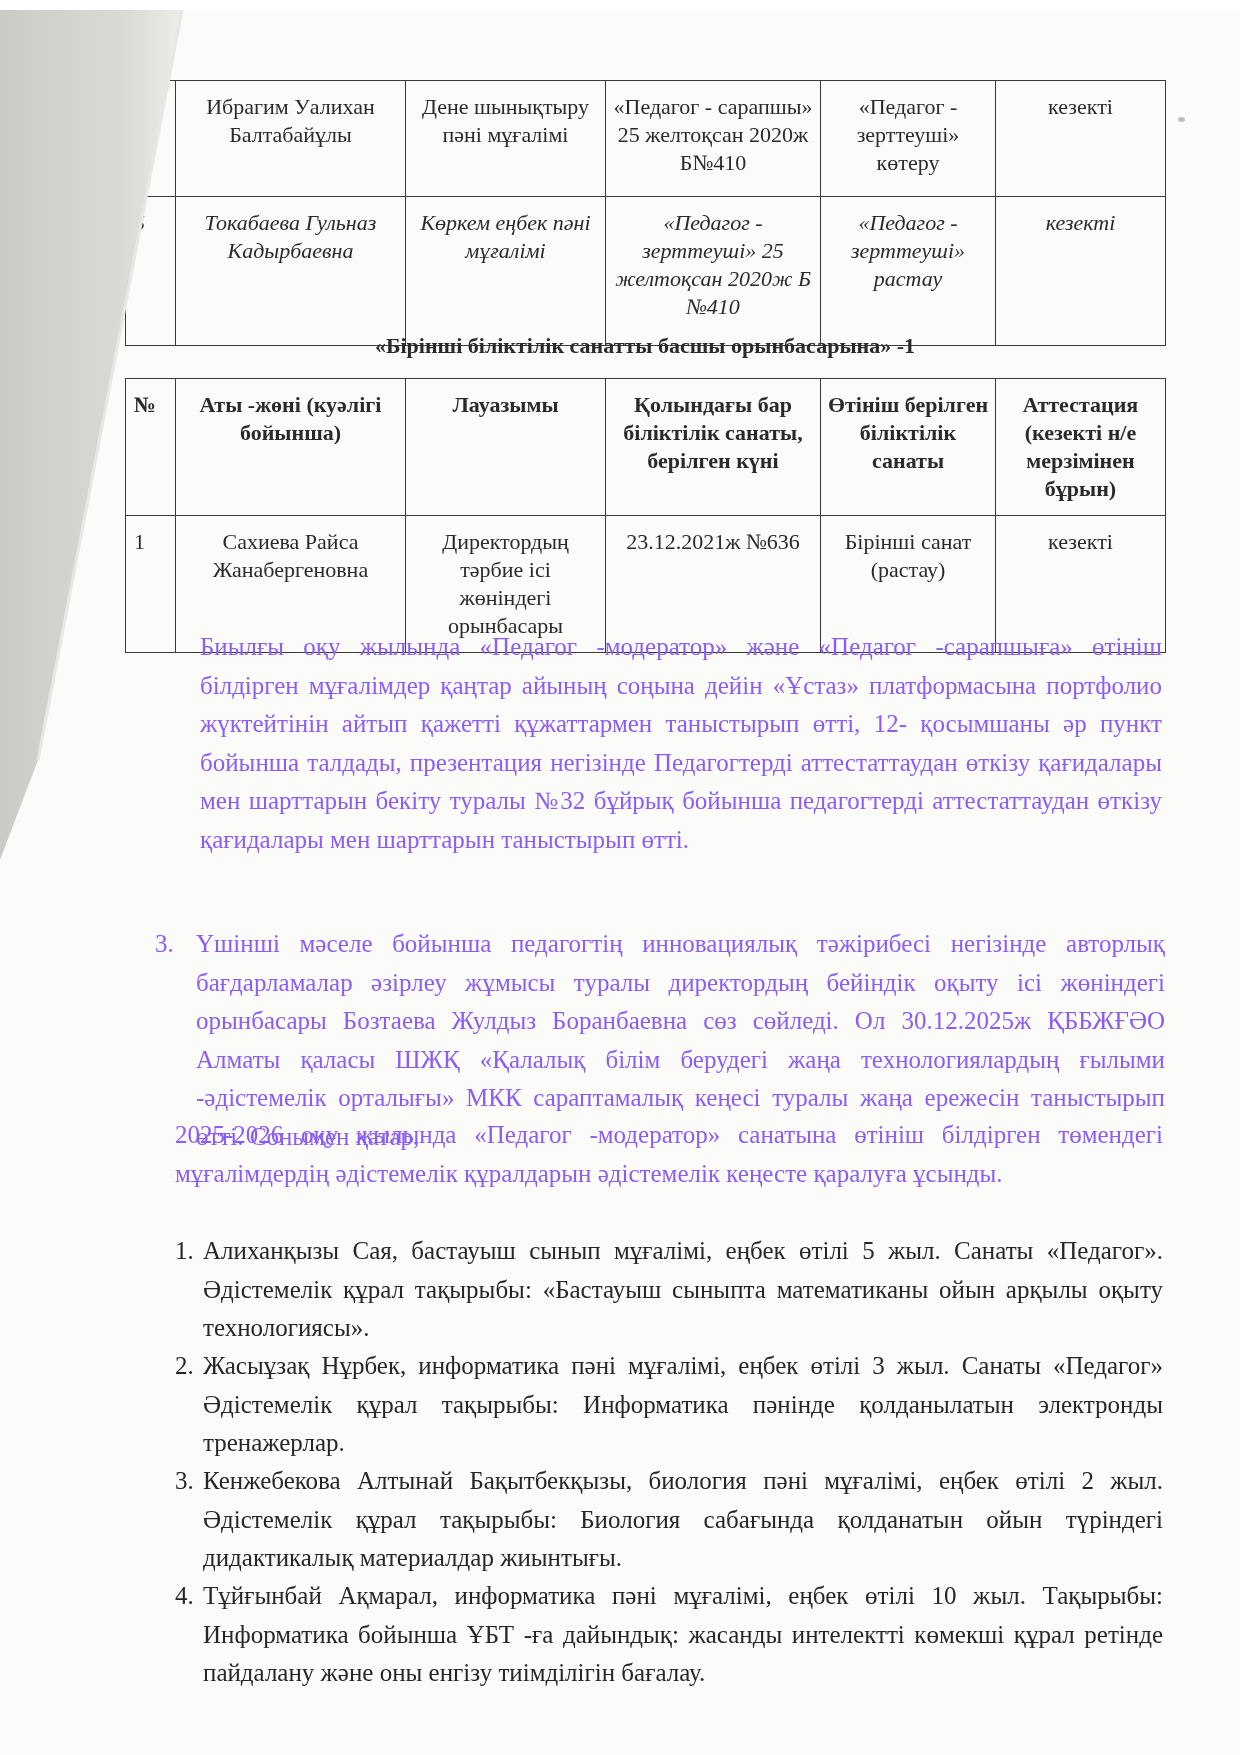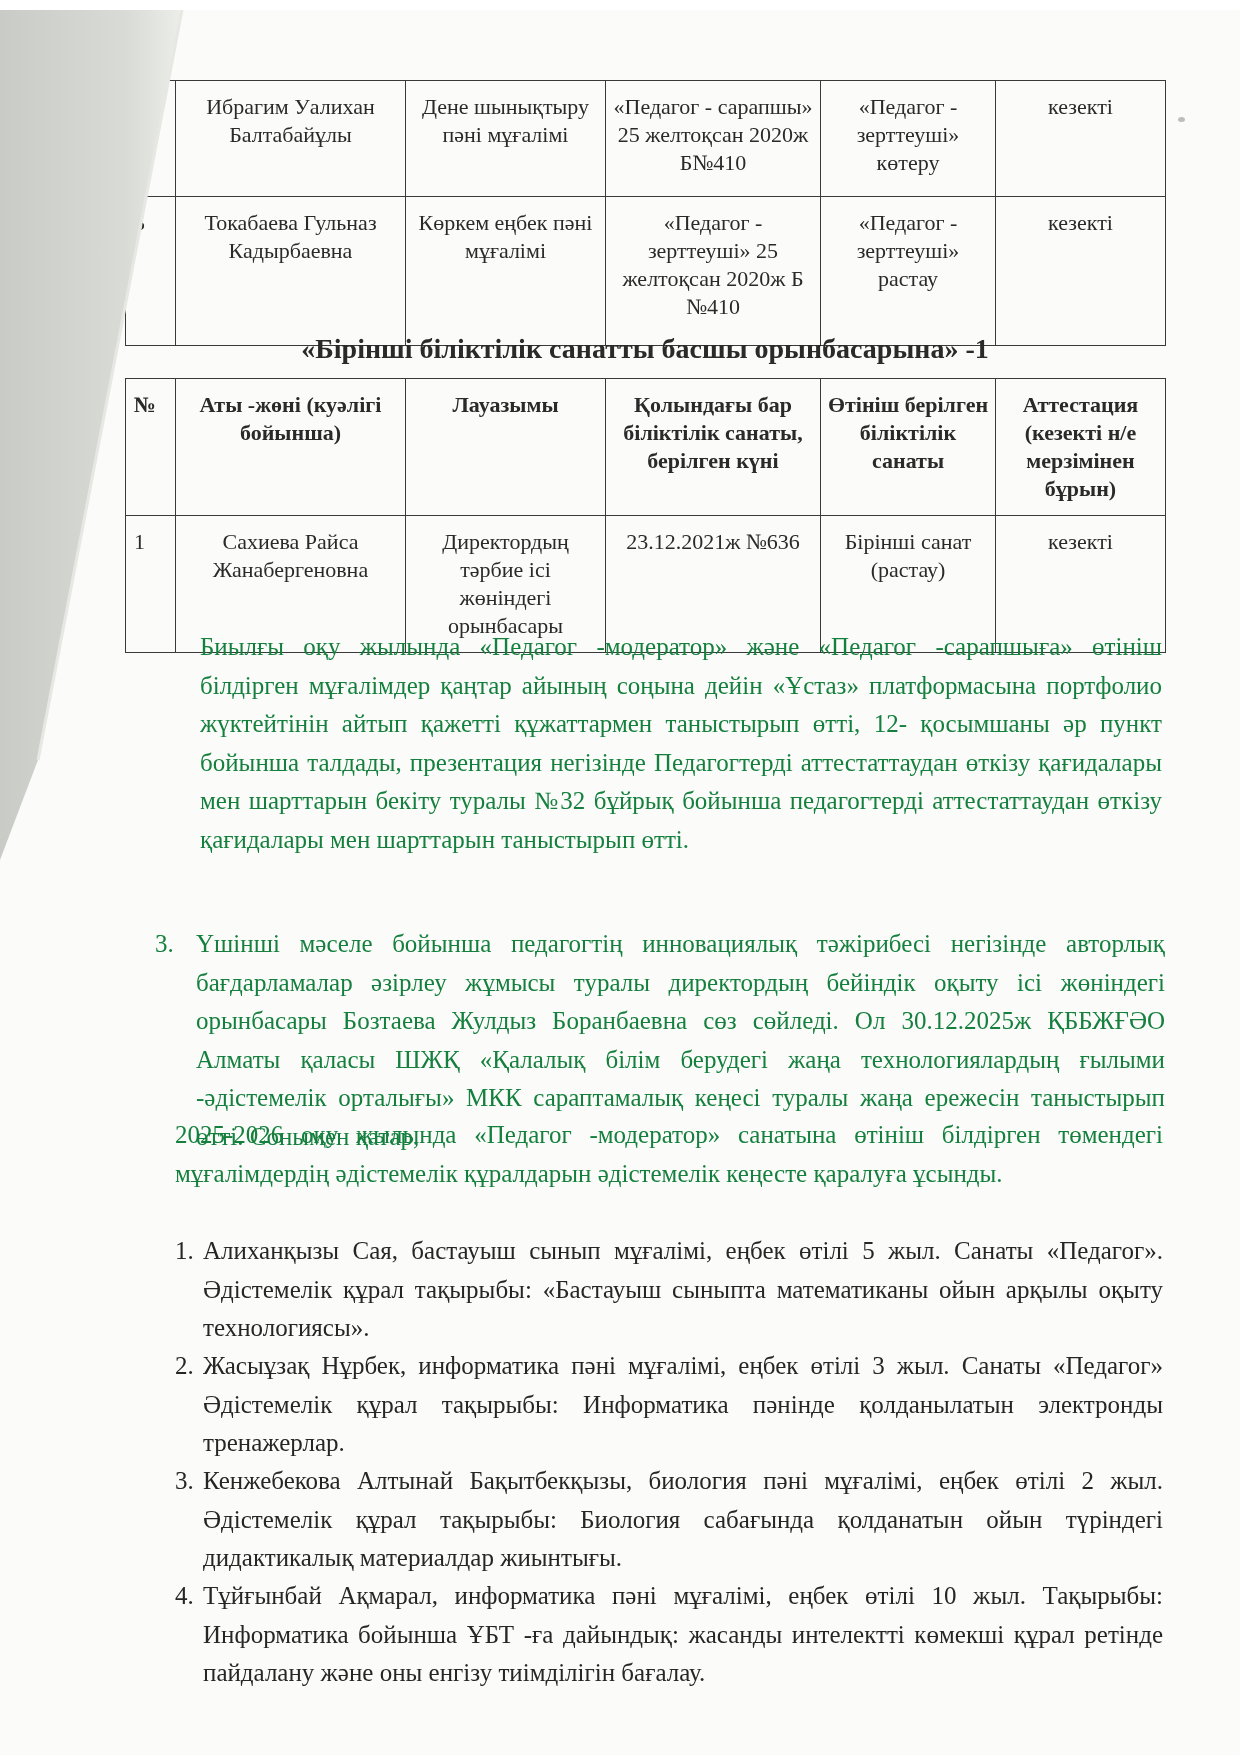--- a/index.html
+++ b/index.html
@@ -25,34 +25,34 @@
   }
   table.grid td, table.grid th {
     border: 1.5px solid #3a3a3a; vertical-align: top; text-align: center;
     padding: 12px 6px; font-weight: normal;
   }
   table.grid th { font-weight: bold; }
   table.grid td.num, table.grid th.num { text-align: left; padding-left: 8px; }
 
   #t1 { left: 125px; top: 80px; width: 1040px; }
   #t1 tr { height: 116px; }
-  #t1 tr.r2 { height: 149px; }
+  #t1 tr.r2 { height: 149px; font-style: italic; }
 
   #t2 { left: 125px; top: 378px; width: 1040px; }
   #t2 tr.head { height: 112px; }
   #t2 tr.row { height: 115px; }
 
   .tbl-title {
     position: absolute; left: 125px; top: 333px; width: 1040px; text-align: center;
-    font-weight: bold; font-size: 28px;
+    font-weight: bold; font-size: 22px;
   }
 
   .body-text {
     position: absolute; font-size: 25px; line-height: 38.5px; text-align: justify;
-    color: #15803d;
+    color: #8b5cf6;
   }
   .p1 { left: 200px; top: 628px; width: 962px; }
   .item3 { left: 155px; top: 925px; width: 1010px; }
   .item3 .n { position: absolute; left: 0; top: 0; width: 45px; }
   .item3 .t { margin-left: 41px; }
   .cont { left: 175px; top: 1116px; width: 988px; }
   .sub { position: absolute; left: 175px; width: 988px; font-size: 25px; line-height: 38.5px; text-align: justify; color:#262626; }
   .sub .n { position: absolute; left: 0; top: 0; width: 44px; }
   .sub .t { margin-left: 28px; }
 </style>

